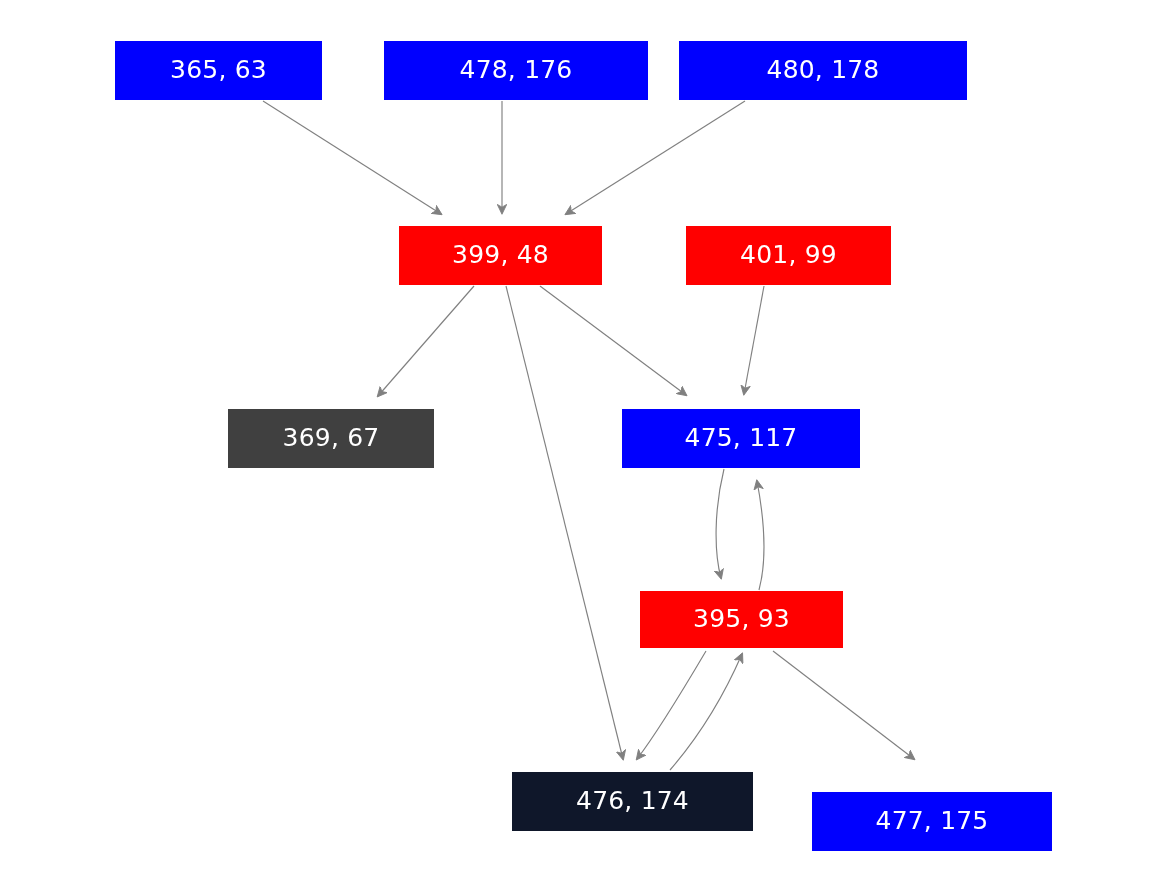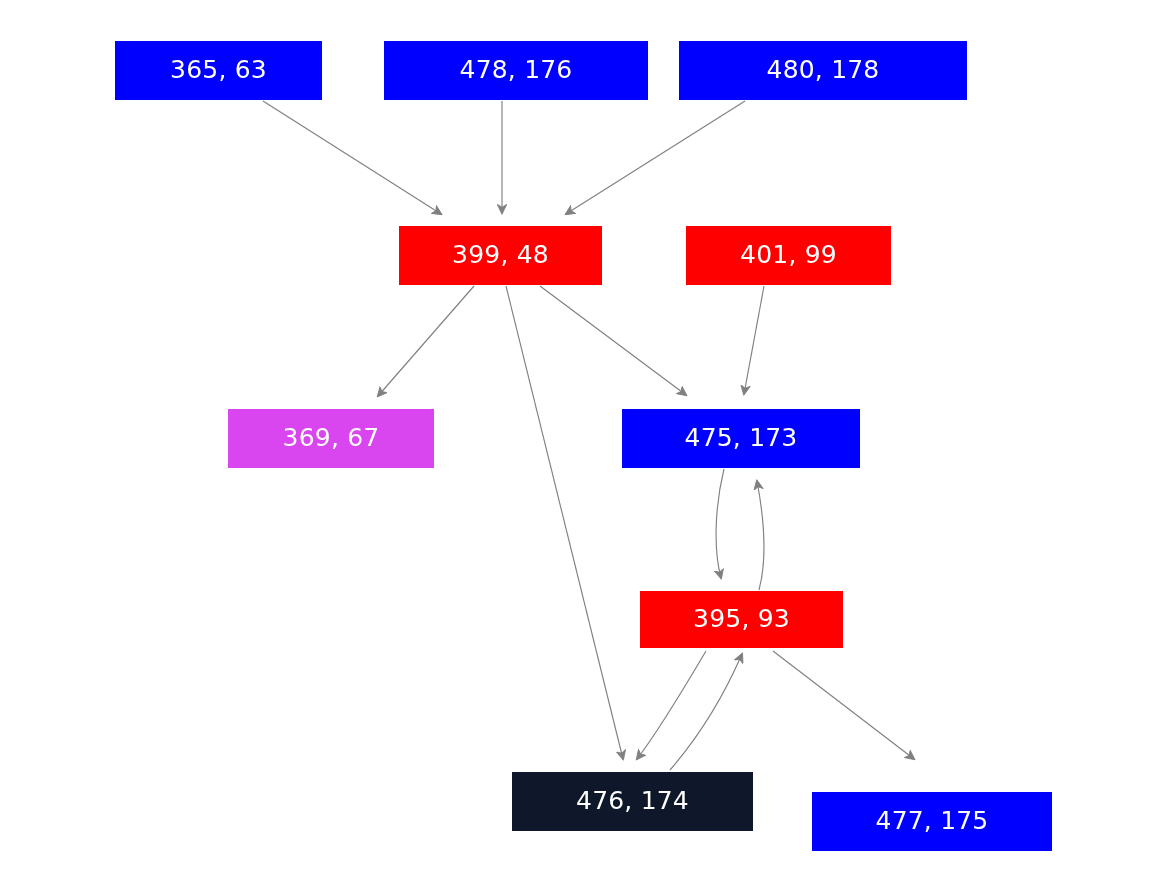--- a/index.html
+++ b/index.html
@@ -92,25 +92,25 @@
       </div>
       <div class="graph-node" style="left: 679px; top: 41px; width: 288px; height: 59px; background: rgb(0, 0, 255);">
         <span class="node-label">480, 178</span>
       </div>
       <div class="graph-node" style="left: 399px; top: 226px; width: 203px; height: 59px; background: rgb(255, 0, 0);">
         <span class="node-label">399, 48</span>
       </div>
       <div class="graph-node" style="left: 661px; top: 226px; width: 205px; height: 59px; background: rgb(255, 0, 0); margin-left: 25px;">
         <span class="node-label">401, 99</span>
       </div>
-      <div class="graph-node" style="left: 228px; top: 409px; width: 206px; height: 59px; background: #d946ef;">
+      <div class="graph-node" style="left: 228px; top: 409px; width: 206px; height: 59px; background: #404040;">
         <span class="node-label">369, 67</span>
       </div>
       <div class="graph-node" style="left: 622px; top: 409px; width: 238px; height: 59px; background: rgb(0, 0, 255);">
-        <span class="node-label">475, 173</span>
+        <span class="node-label">475, 117</span>
       </div>
       <div class="graph-node" style="left: 640px; top: 591px; width: 203px; height: 57px; background: rgb(255, 0, 0);">
         <span class="node-label">395, 93</span>
       </div>
       <div class="graph-node" style="left: 512px; top: 772px; width: 241px; height: 59px; background: #0f172a;">
         <span class="node-label">476, 174</span>
       </div>
       <div class="graph-node" style="left: 812px; top: 772px; width: 240px; height: 59px; background: rgb(0, 0, 255); margin-top: 20px;">
         <span class="node-label">477, 175</span>
       </div>

